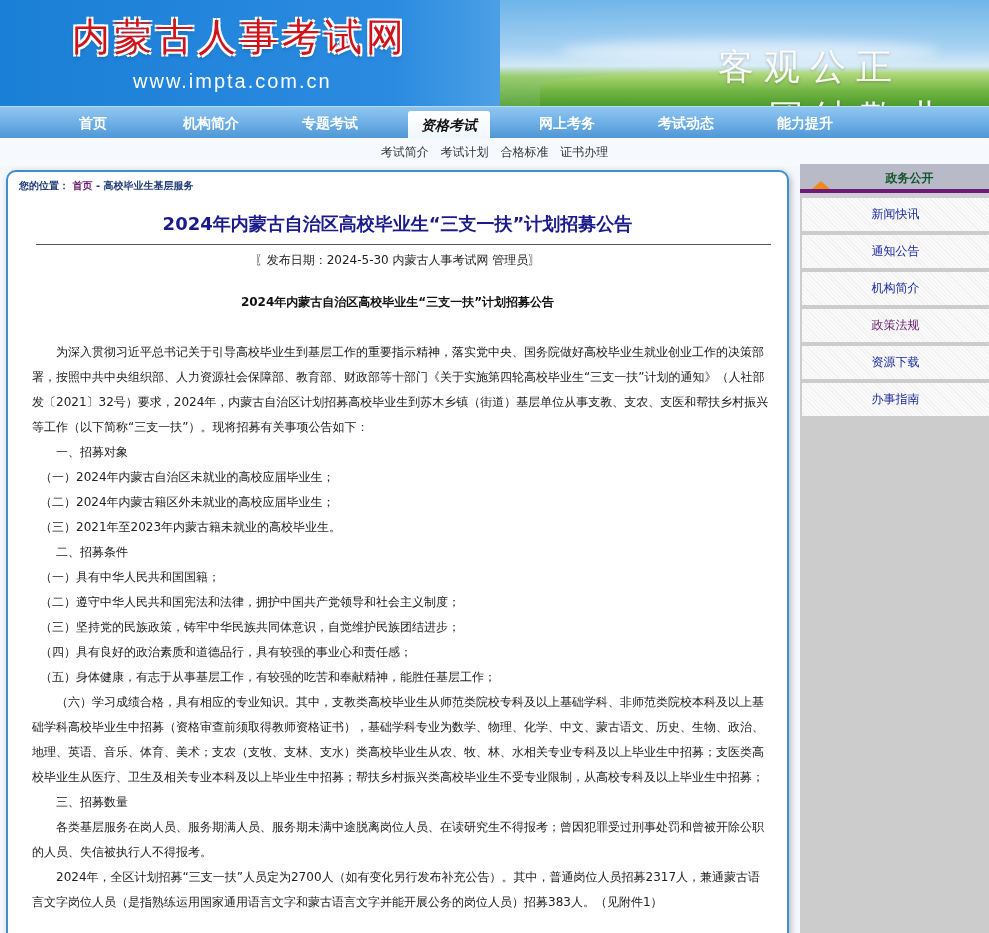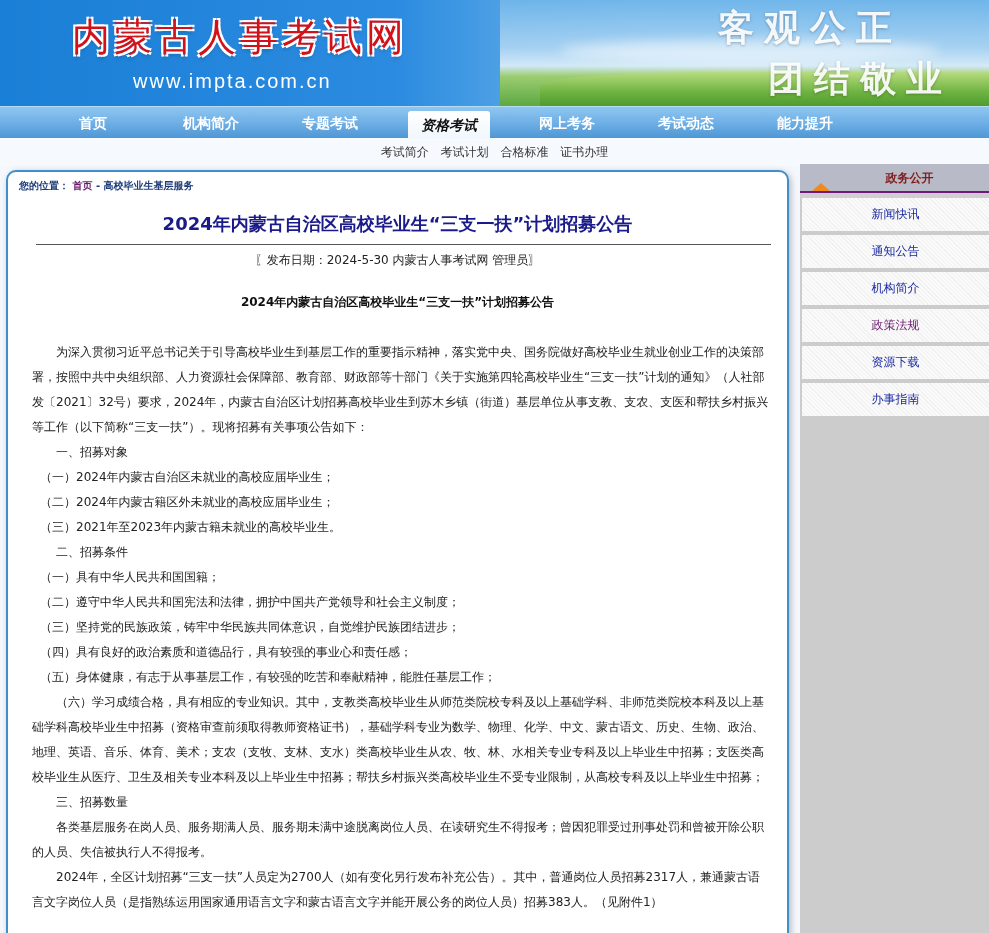--- a/index.html
+++ b/index.html
@@ -7,22 +7,22 @@
   .banner { position: relative; width: 989px; height: 106px; overflow: hidden;
     background: linear-gradient(90deg, #1a7fd6 0%, #2b8be0 40%, #5aa8e6 55%, #8cc4ec 65%, #7fbde9 100%); }
   .banner .sky { position:absolute; left:500px; top:0; width:489px; height:106px;
     background: linear-gradient(180deg, #6fb5ea 0%, #a9d3f2 45%, #d8ecf8 62%, #9fcf6a 72%, #5ea83a 100%); opacity:0.95; }
   .banner .cloud1 { position:absolute; left:560px; top:40px; width:380px; height:22px; background: rgba(255,255,255,0.55); border-radius: 50%; filter: blur(6px); }
   .banner .grass { position:absolute; left:540px; top:72px; width:449px; height:34px;
     background: linear-gradient(180deg, #b9dc7e 0%, #6cb23e 60%, #4c9a2c 100%); border-radius: 40% 0 0 0; opacity: .9; }
   .logo-title { position:absolute; left:72px; top:12px; font-family: "DejaVu Serif", "Liberation Serif", serif; font-weight: normal;
     font-size: 38px; letter-spacing: 4px; color: #d0131b; text-shadow: -2px -2px 0 #fff, 2px -2px 0 #fff, -2px 2px 0 #fff, 2px 2px 0 #fff, 0 3px 4px rgba(0,0,0,.3); }
   .logo-url { position:absolute; left:133px; top:70px; font-family: Liberation Sans, sans-serif; font-size: 20px; letter-spacing: 2px; color:#fff; }
-  .slogan1, .slogan2 { position:absolute; font-family: "DejaVu Serif", "Liberation Serif", serif; font-weight:bold; color: rgba(255,255,255,0.92);
-    font-size: 36px; letter-spacing: 10px; text-shadow: 0 1px 3px rgba(0,0,0,.25); }
+  .slogan1, .slogan2 { position:absolute; font-family: "DejaVu Serif", "Liberation Serif", serif; font-weight:normal; color: rgba(255,255,255,0.92);
+    font-size: 36px; letter-spacing: 10px; text-shadow: 0 1px 3px rgba(0,0,0,.25); margin-top: 39px; }
   .slogan1 { left: 718px; top: 4px; }
   .slogan2 { left: 768px; top: 55px; }
 
   .nav { position: relative; height: 32px; width: 989px;
     background: linear-gradient(180deg, #8fc6f0 0%, #6fb0e6 50%, #4f97d6 100%); border-top: 1px solid #b7dcf6; }
   .nav-item { position:absolute; top:0; height:32px; line-height:32px; text-align:center; color:#fff; font-size:14px; font-weight:bold; width:110px; cursor:pointer; }
   .nav-item.active { background: linear-gradient(180deg, #ffffff 0%, #f0f7fd 100%); color:#111; top: 4px; height: 28px; line-height: 28px; border-radius: 3px 3px 0 0; width: 82px; font-style: italic; }
   .subnav { height: 28px; width: 989px; background:#f6fafe; text-align:center; font-size:12px; line-height:28px; }
   .subnav a { color:#333; text-decoration:none; margin: 0 4px; }
 
@@ -33,21 +33,21 @@
   .article-title { position:absolute; left:0; width:779px; top: 40px; text-align:center; font-size:18px; font-weight:bold; color:#1a1a8a; }
   .title-rule { position:absolute; left: 28px; width: 735px; top: 72px; height:1px; background:#555; }
   .pubinfo { position:absolute; left:0; width:779px; top: 80px; text-align:center; font-size:12px; color:#222; }
   .inner-title { position:absolute; left:0; width:779px; top: 122px; text-align:center; font-size:12px; font-weight:bold; color:#111; }
   .body { position:absolute; left: 24px; top: 168px; width: 740px; font-size: 12px; color: #222; line-height: 25px; }
   .body p { margin: 0; }
   .indent { text-indent: 2em; }
   .sub { padding-left: 8px; }
 
   .side { position:absolute; left: 800px; top: 164px; width: 189px; height: 769px; background:#cccccc; }
-  .side-head { height: 29px; background:#b8bbc7; border-bottom: 2px solid #701a75; position:relative; text-align:center; line-height: 29px; font-size:12px; font-weight:bold; color:#7f1d1d; padding-left: 30px; }
+  .side-head { height: 29px; background:#b8bbc7; border-bottom: 4px solid #701a75; position:relative; text-align:center; line-height: 29px; font-size:12px; font-weight:bold; color:#14532d; padding-left: 30px; }
   .side-head .tri { position:absolute; left: 12px; bottom: 0; width:0; height:0; border-left: 9px solid transparent; border-right: 9px solid transparent; border-bottom: 8px solid #f08a1c; }
   .side-gap { height: 5px; background:#cfcfd3; }
   .side-item { height: 33px; margin: 0 0 4px 2px; background: repeating-linear-gradient(45deg, #fafafa 0 2px, #f1f1f1 2px 3px); text-align:center; line-height:33px; font-size:12px; color:#1a2aa0; cursor:pointer; }
   .side-item.visited { color:#6a1b6e; }
 </style>
 </head>
 <body>
 
 <div class="banner">
   <div class="sky"></div>

